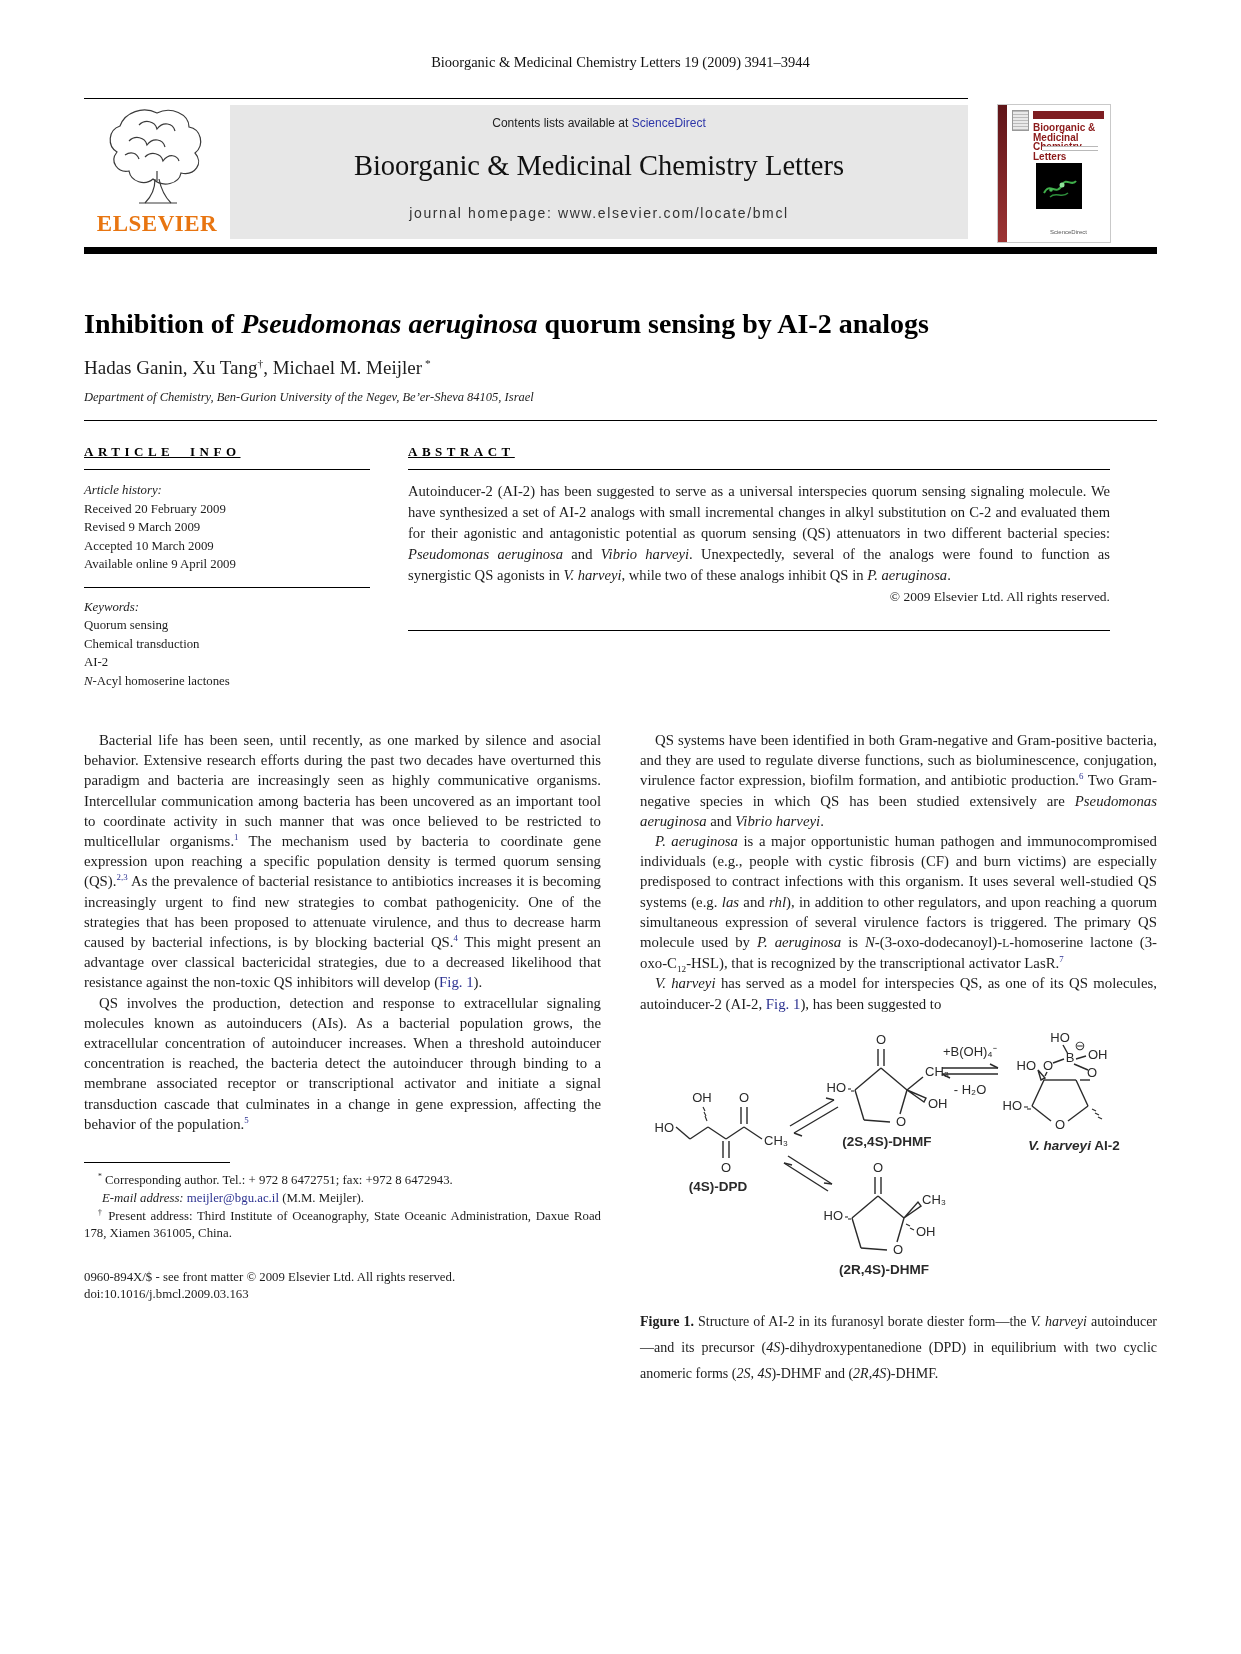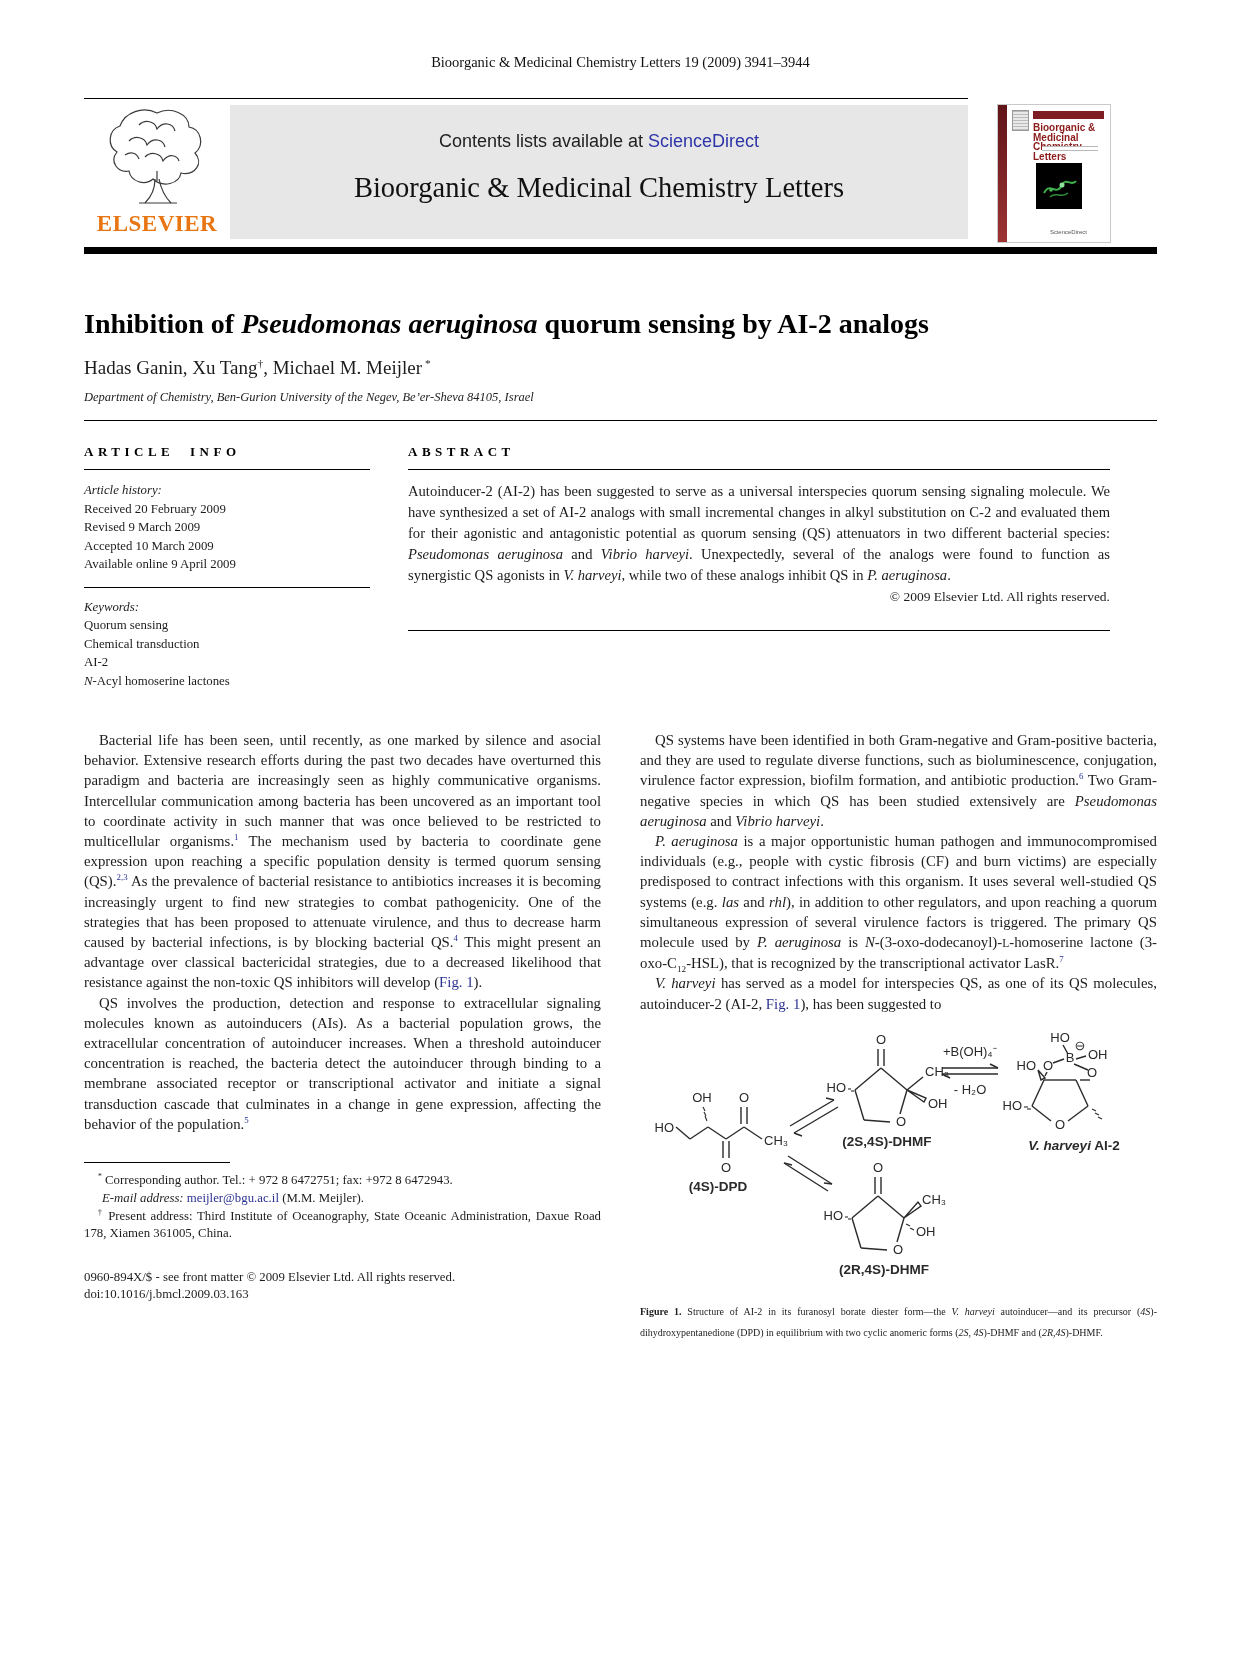--- a/index.html
+++ b/index.html
@@ -9,21 +9,21 @@
     font-family:"Liberation Serif", serif;
     padding:0 84px;overflow:hidden;
   }
   
   .journal-ref{padding-top:54px;text-align:center;font-size:14.5px;color:#111;}
   .toprule{width:884px;height:1px;background:#000;margin-top:27px;}
   .header-row{display:flex;margin-top:6px;align-items:flex-start;}
   .logo-col{width:146px;display:flex;flex-direction:column;align-items:center;}
   .elsevier-word{font-size:23px;font-weight:bold;color:#e87511;letter-spacing:0.5px;margin-top:-2px;font-family:"Liberation Serif",serif;}
   .banner{width:738px;height:134px;background:#e7e7e7;text-align:center;box-sizing:border-box;}
-  .contents-line{padding-top:26px;font-family:"Liberation Sans",sans-serif;font-size:18px;color:#222;}
+  .contents-line{padding-top:11px;font-family:"Liberation Sans",sans-serif;font-size:12px;color:#222;}
   .sd-link{color:#2d35a8;}
   .banner-title{font-size:28.5px;margin-top:20px;color:#111;}
   .homepage{margin-top:23px;font-family:"Liberation Sans",sans-serif;font-size:14px;letter-spacing:1.6px;color:#333;}
   .cover{margin-left:30px;width:112px;height:137px;position:relative;background:#fff;outline:1px solid #c9c9c9;}
   .cover-band{position:absolute;left:0;top:0;width:9px;height:137px;background:linear-gradient(#5f1418,#9d3434);}
   .cover-logobox{position:absolute;left:14px;top:5px;width:15px;height:19px;background:#e9e9e9;border:1px solid #999;
     background-image:repeating-linear-gradient(#bbb 0 1px,#e9e9e9 1px 3px);}
   .cover-topbar{position:absolute;left:35px;top:6px;width:71px;height:8px;background:#7e1e22;}
   .cover-title{position:absolute;left:35px;top:18px;color:#8b1a1a;font-family:"Liberation Sans",sans-serif;
     font-weight:bold;font-size:10px;line-height:9.5px;text-align:left;}
@@ -35,21 +35,21 @@
   .black-bar{width:1073px;height:7px;background:#000;margin-top:5px;}
   
   .article-title{margin-top:54px;font-size:28px;font-weight:bold;color:#000;}
   .authors{margin-top:17px;font-size:19px;}
   .affiliation{margin-top:11px;font-size:12.5px;font-style:italic;}
   .thin-rule{width:1073px;height:1px;background:#000;margin-top:15px;}
   
   .meta-row{display:flex;margin-top:23px;}
   .info-col{width:286px;margin-right:38px;flex:none;}
   .abs-col{width:702px;flex:none;}
-  .sec-head{font-size:13px;font-weight:bold;letter-spacing:4.5px;word-spacing:8px;color:#000;}
+  .sec-head{font-size:13px;font-weight:bold;letter-spacing:4.5px;word-spacing:8px;color:#000;text-decoration:underline;}
   .head-rule{height:1px;background:#000;margin-top:9px;margin-bottom:11px;}
   .info-item{font-size:12.8px;line-height:18.5px;}
   .info-label{font-style:italic;}
   .info-sep{height:1px;background:#000;margin:13px 0 10px 0;}
   .abs-body{font-size:14.6px;line-height:21px;text-align:justify;}
   .copyright{text-align:right;font-size:13.5px;margin-top:3px;}
   .abs-bottom-rule{height:1px;background:#000;margin-top:25px;}
   
   .body-row{display:flex;margin-top:40px;}
   .col{width:517px;flex:none;font-size:14.8px;line-height:20.2px;text-align:justify;}
@@ -61,21 +61,21 @@
   .seg-b{font-weight:bold;}
   .seg-link{color:#2b3190;}
   .seg-ref{color:#2b3190;}
   .seg-sc{font-size:0.78em;}
   
   .figure-block{margin-top:14px;}
   .fig-svg text{font-family:"Liberation Sans",sans-serif;font-size:13px;fill:#2a2a2a;}
   .fig-svg .fig-name{font-size:13.5px;font-weight:bold;}
   .fig-svg line, .fig-svg path, .fig-svg polyline{stroke:#2a2a2a;stroke-width:1.4;fill:none;}
   .fig-svg .thin{stroke-width:1.1;}
-  .caption{margin-top:18px;font-size:10px;line-height:21px;text-align:justify;}
+  .caption{margin-top:26px;font-size:14px;line-height:26px;text-align:justify;}
   
   .fn-block{margin-top:28px;}
   .fn-rule{width:146px;height:1px;background:#000;margin-bottom:9px;}
   .fn{font-size:12.8px;line-height:17.8px;}
   .fn-indent{text-indent:14px;}
   .fn-indent2{text-indent:18px;}
   .issn{margin-top:25px;font-size:12.8px;line-height:18px;}
 </style>
 </head>
 <body>
@@ -103,20 +103,21 @@
         </svg>
       </span>
       <div class="elsevier-word">ELSEVIER</div>
     </div>
 
     <div class="banner">
       <div class="contents-line">
         <span>Contents lists available at </span><span class="sd-link">ScienceDirect</span>
       </div>
       <div class="banner-title">Bioorganic &amp; Medicinal Chemistry Letters</div>
+      <div class="homepage">journal homepage: www.elsevier.com/locate/bmcl</div>
     </div>
 
     <div class="cover">
       <div class="cover-band"></div>
       <div class="cover-logobox"></div>
       <div class="cover-topbar"></div>
       <div class="cover-title">
         <div>Bioorganic &amp; Medicinal</div>
         <div>Chemistry Letters</div>
       </div>

